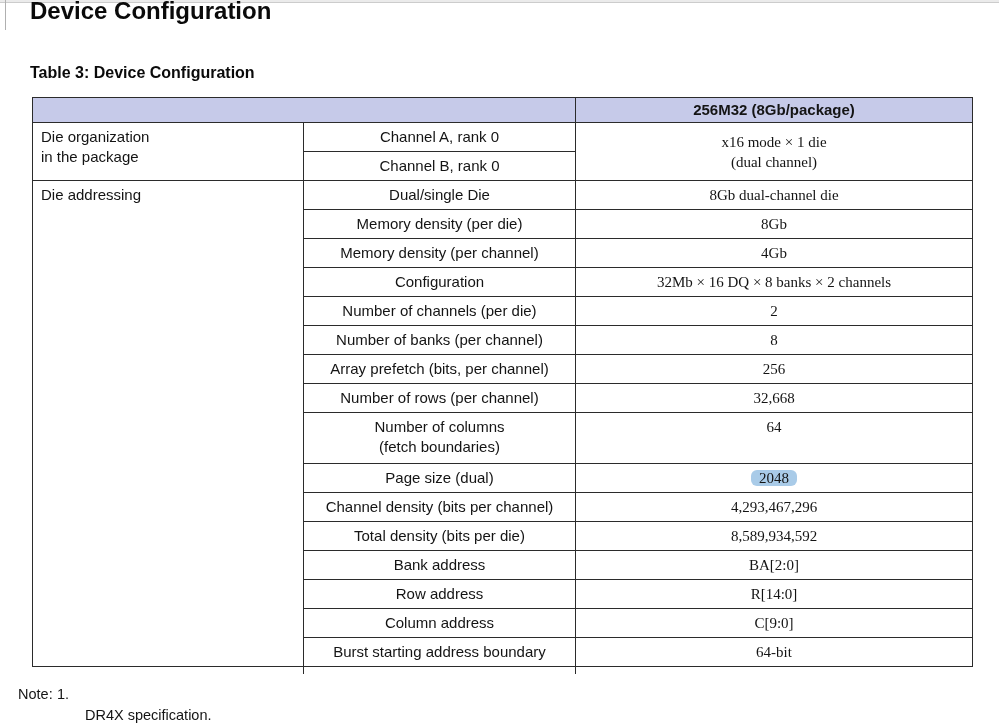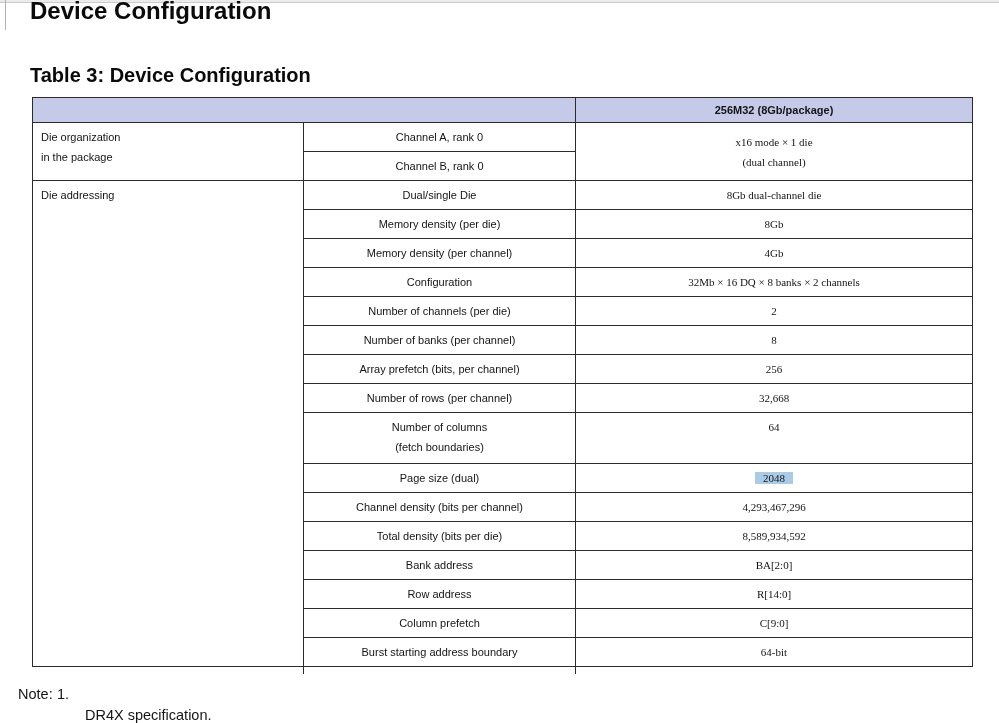--- a/index.html
+++ b/index.html
@@ -22,27 +22,27 @@
     background: #b0b0b0;
   }
 
   h1.doc-title {
     position: absolute; left: 30px; top: -3px;
     font-size: 24px; font-weight: bold; letter-spacing: 0px;
     color: #0a0a0a;
   }
   .table-caption {
     position: absolute; left: 30px; top: 64px;
-    font-size: 20px; font-weight: bold; color: #0a0a0a;
+    font-size: 16px; font-weight: bold; color: #0a0a0a;
   }
 
   .table-wrap { position: absolute; left: 32px; top: 97px; width: 941px; }
   table.cfg {
     border-collapse: collapse; table-layout: fixed; width: 940px;
-    font-size: 11px; color: #141414;
+    font-size: 15px; color: #141414;
   }
   table.cfg td {
     border: 1px solid #2b2b2b;
     line-height: 20px;
     padding: 4px 8px;
     vertical-align: top;
     overflow: hidden;
   }
   tr.header-row td {
     background: var(--header-bg, #c6cae9);
@@ -53,20 +53,21 @@
   td.group-cell { white-space: pre-line; vertical-align: middle; }
   td.group-cell.top { vertical-align: top; }
   td.param-cell { text-align: center; }
   td.value-cell { text-align: center; font-family: Liberation Serif, serif; }
   td.value-cell.center-v { vertical-align: middle; white-space: pre-line; }
   td.param-cell.tall { height: 51px; white-space: pre-line; }
 
   span.hl {
     background: var(--hl, #a9cbe8);
     padding: 0 8px;
+    border-radius: 6px;
   }
 
   
   .tail { position: absolute; width: 1px; height: 8px; background: #2b2b2b; top: 569px; }
   .tail-1 { left: 271px; }
   .tail-2 { left: 543px; }
 
   .note {
     position: absolute; left: 18px; top: 684px;
     display: flex; align-items: flex-start;
@@ -162,21 +163,21 @@
           </tr>
           <tr>
             <td class="param-cell">Bank address</td>
             <td class="value-cell">BA[2:0]</td>
           </tr>
           <tr>
             <td class="param-cell">Row address</td>
             <td class="value-cell">R[14:0]</td>
           </tr>
           <tr>
-            <td class="param-cell">Column prefetch</td>
+            <td class="param-cell">Column address</td>
             <td class="value-cell">C[9:0]</td>
           </tr>
           <tr>
             <td class="param-cell">Burst starting address boundary</td>
             <td class="value-cell">64-bit</td>
           </tr>
         </tbody>
     </table>
     <div class="tail tail-1"></div>
     <div class="tail tail-2"></div>

